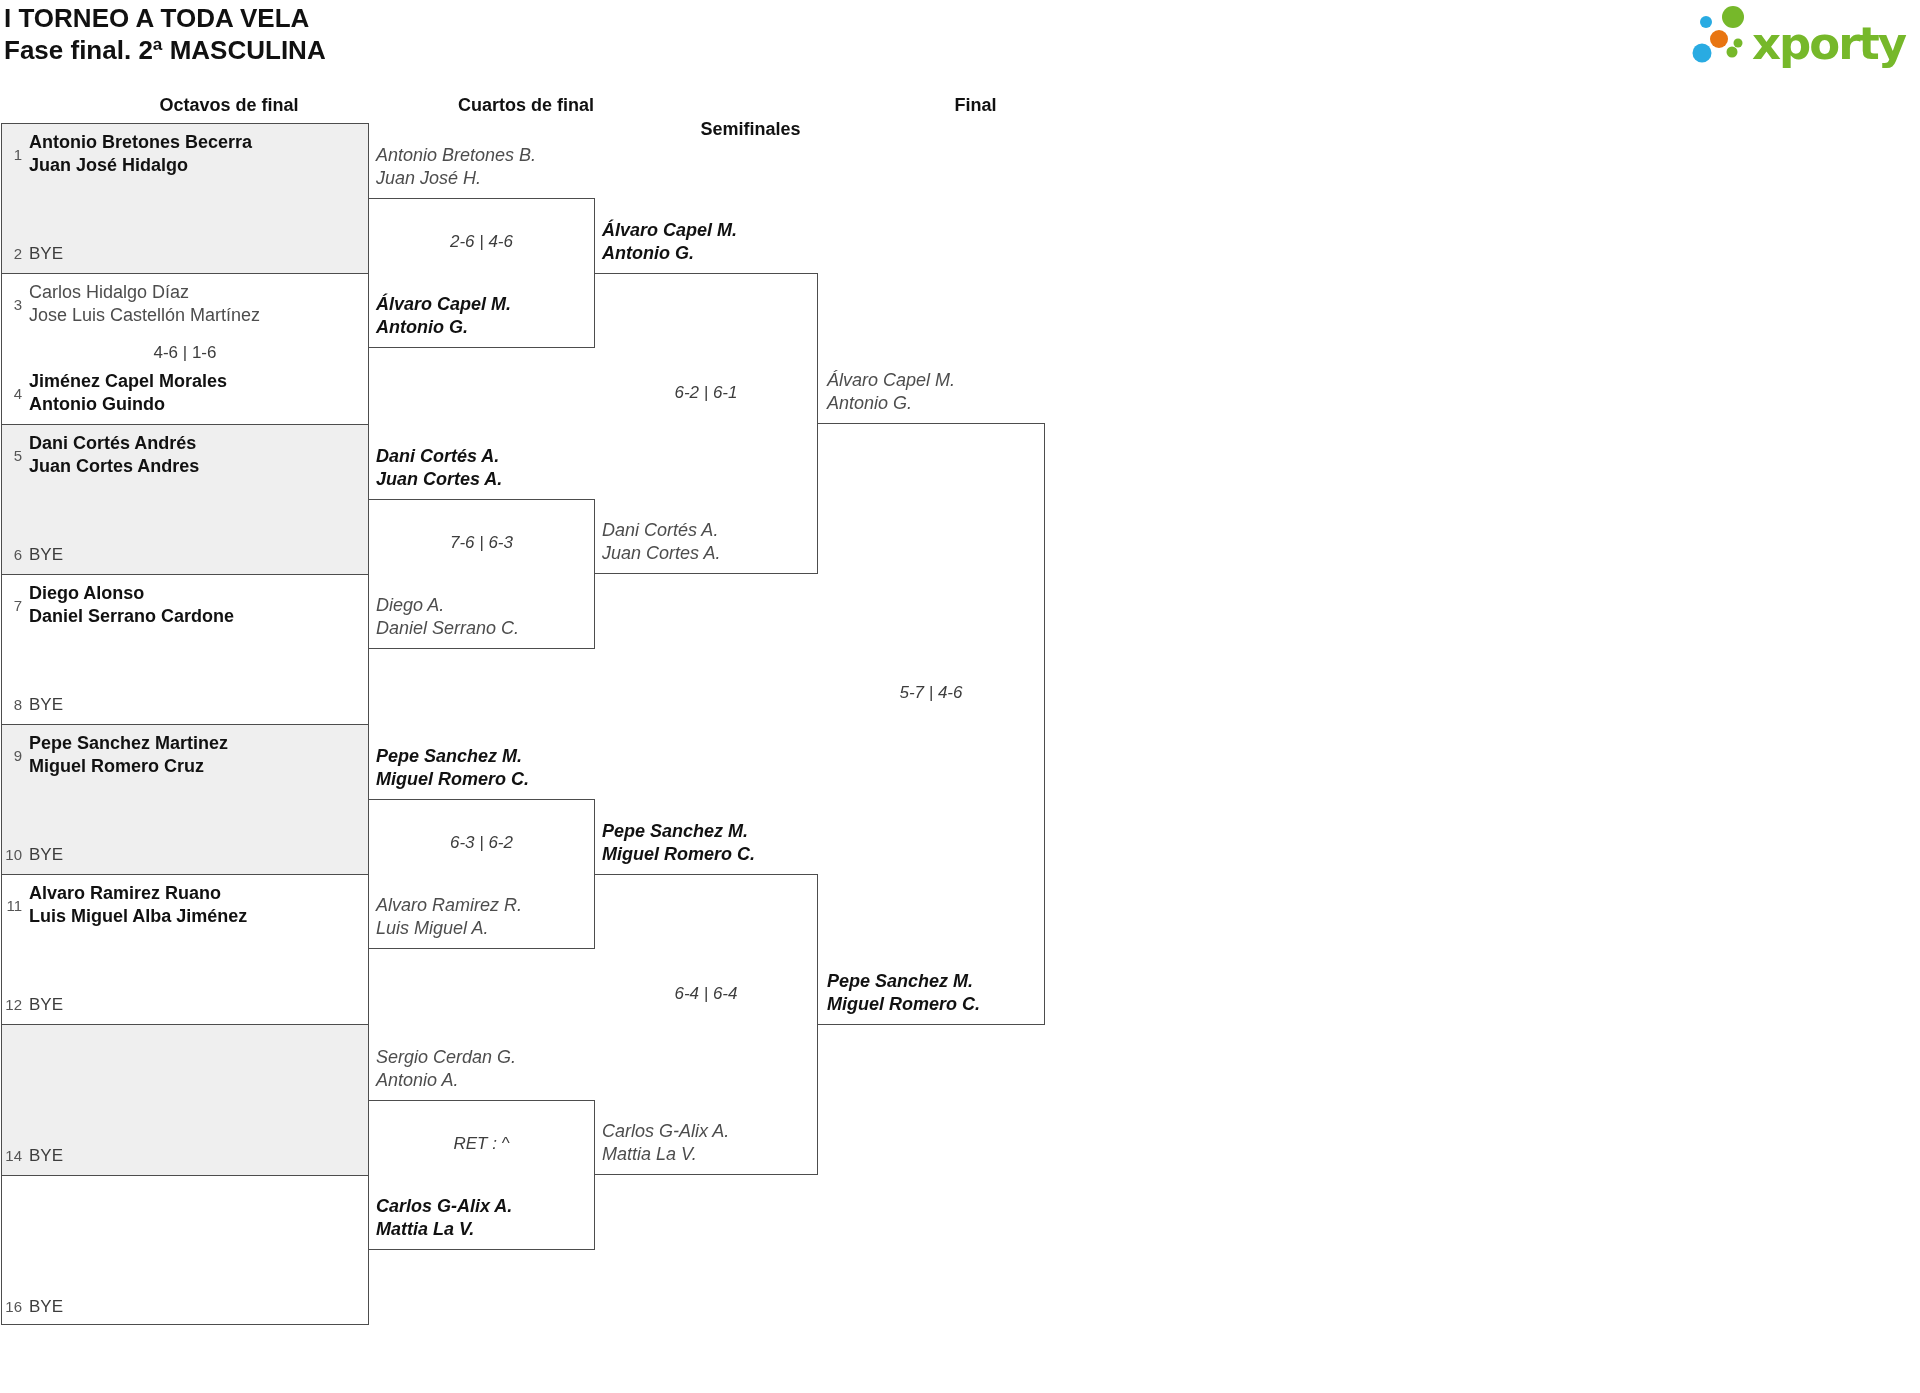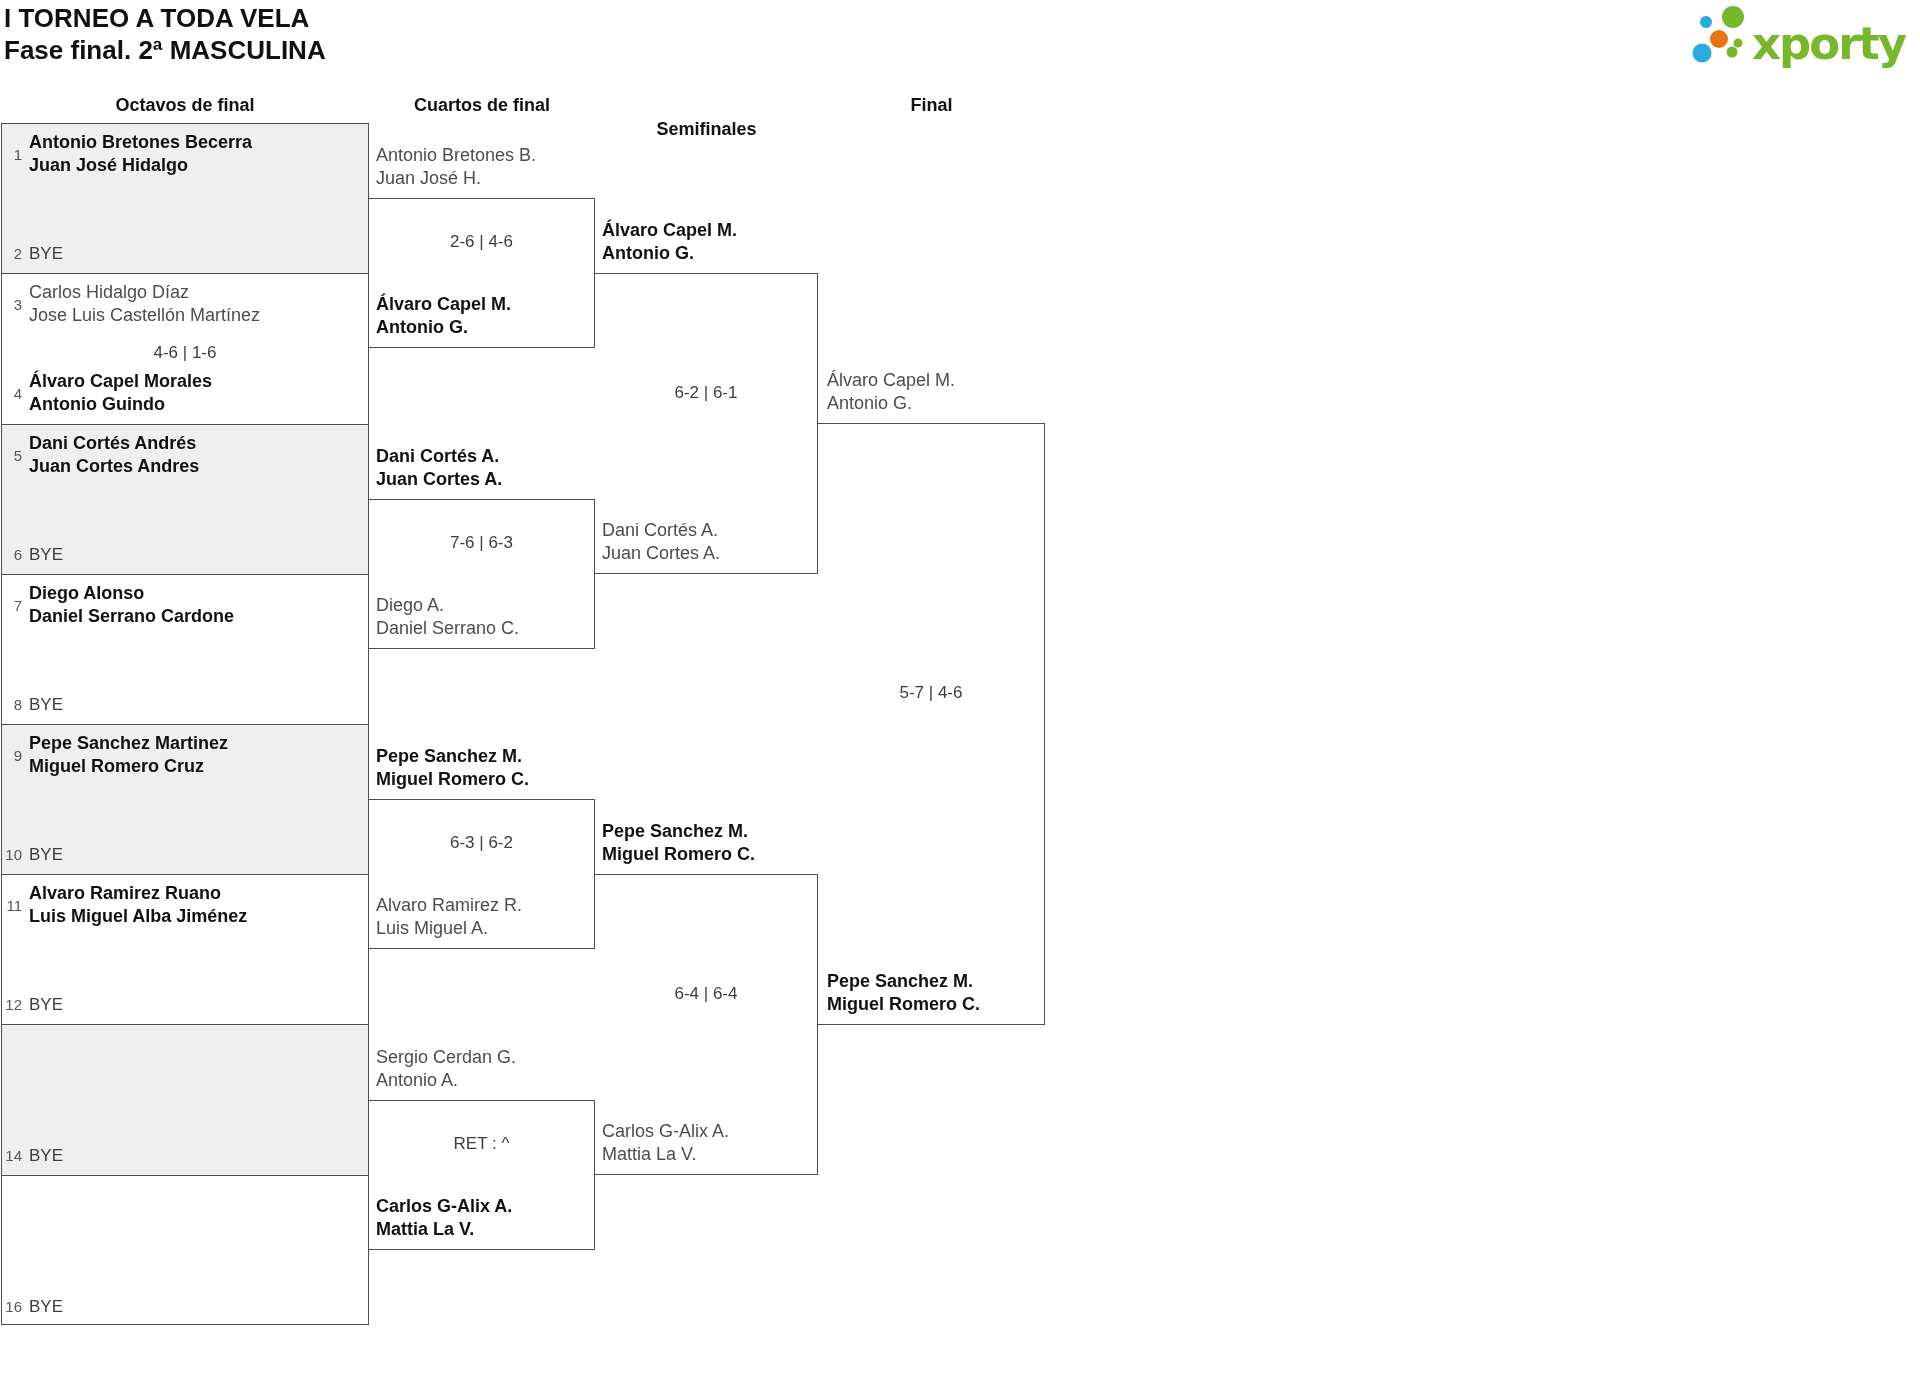--- a/index.html
+++ b/index.html
@@ -6,21 +6,21 @@
   .page{position:relative;width:1920px;height:1393px;background:#ffffff;overflow:hidden;
         font-family:"Liberation Sans","DejaVu Sans",sans-serif;color:#111;}
 
   
   .title{position:absolute;left:4px;top:2px;font-size:26px;line-height:32px;font-weight:700;color:#111;}
 
   
   .logo{position:absolute;left:1688px;top:0;width:240px;height:72px;}
 
   
-  .rh{position:absolute;top:95px;text-align:center;font-size:18px;font-weight:600;color:#111;}
+  .rh{position:absolute;top:95px;text-align:center;font-size:18px;font-weight:600;color:#111;padding-left:44px;}
   .rh1{left:1px;width:368px;}
   .rh2{left:369px;width:226px;}
   .rh3{left:595px;width:223px;margin-top:24px;}
   .rh4{left:818px;width:227px;}
 
   
   .col1{position:absolute;left:1px;top:123px;width:368px;height:1202px;
         border:1px solid #4d4d4d;box-sizing:border-box;background:#fff;}
   .omatch{position:absolute;left:0;right:0;border-bottom:1px solid #4d4d4d;box-sizing:border-box;}
   .omatch.last{border-bottom:none;}
@@ -30,21 +30,21 @@
   .slot.bot{bottom:8px;}
   .seed{width:17px;min-width:17px;text-align:right;margin-right:7px;font-size:15px;color:#555;}
   .names{font-size:18px;line-height:23px;white-space:nowrap;}
   .names.bye{font-size:17px;color:#3d3d3d;}
   .w{font-weight:700;color:#111;}
   .l{font-weight:400;color:#4d4d4d;}
   .score{font-size:17px;color:#3d3d3d;font-weight:400;}
   .oscore{position:absolute;left:0;right:0;top:69px;text-align:center;}
 
   
-  .bbox{position:absolute;border:1px solid #4d4d4d;border-left:none;box-sizing:border-box;}
+  .bbox{position:absolute;border:1px solid #4d4d4d;border-left:none;box-sizing:border-box;font-style:italic;}
   .bteam{position:absolute;left:7px;font-size:18px;line-height:23px;white-space:nowrap;}
   .bteam.upper{bottom:calc(100% + 9px);}
   .bteam.lower{bottom:8px;}
   .bscore{position:absolute;left:0;right:0;text-align:center;top:calc(50% - 41px);}
 </style>
 </head>
 <body>
 
 <div class="page">
 
@@ -89,21 +89,21 @@
         <span class="seed">3</span>
         <div class="names l">
           <div>Carlos Hidalgo Díaz</div>
             <div>Jose Luis Castellón Martínez</div>
         </div>
       </div>
       <div class="oscore score">4-6 | 1-6</div>
       <div class="slot bot">
         <span class="seed">4</span>
         <div class="names w">
-          <div>Álvaro Capel Morales</div>
+          <div>Jiménez Capel Morales</div>
             <div>Antonio Guindo</div>
         </div>
       </div>
     </div>
 
     <div class="omatch g" style="top:301px;height:150px">
       <div class="slot team">
         <span class="seed">5</span>
         <div class="names w">
           <div>Dani Cortés Andrés</div>

